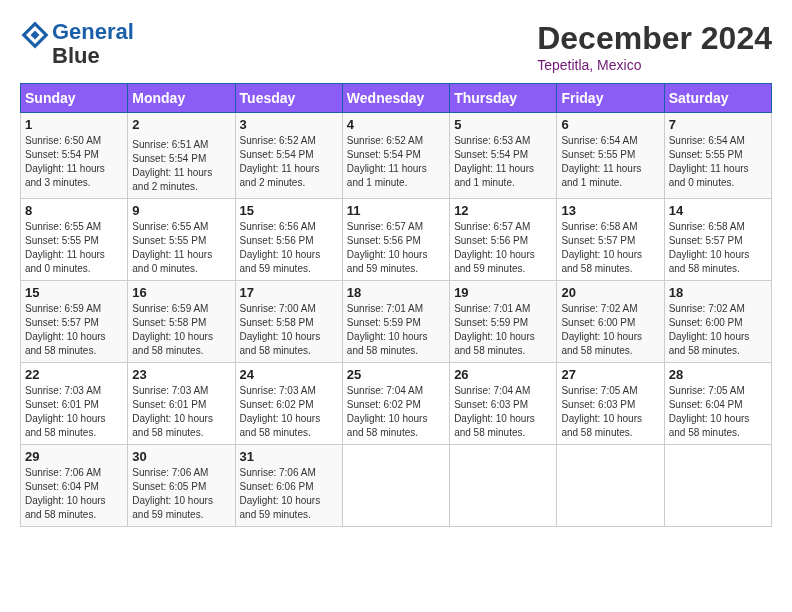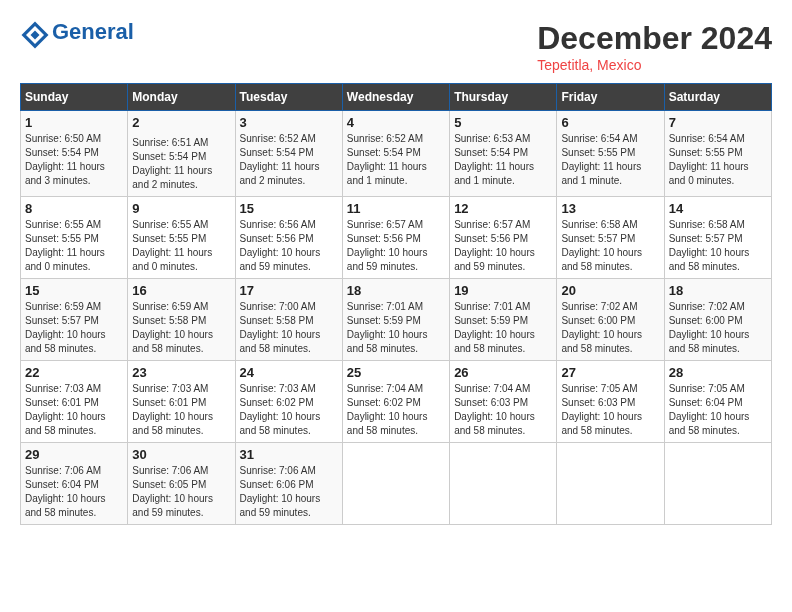--- a/index.html
+++ b/index.html
@@ -37,33 +37,33 @@
     .title-block {
       text-align: left;
     }
     .month-title {
       font-size: 32px;
       font-weight: bold;
       color: #333;
     }
     .location {
       font-size: 14px;
-      color: #ef4444;
+      color: #701a75;
     }
     table {
       width: 100%;
       border-collapse: collapse;
       font-size: 10px;
     }
     thead tr th {
-      background-color: #404040;
+      background-color: #8b5cf6;
       color: #fff;
       padding: 6px 4px;
       text-align: left;
-      font-size: 12px;
+      font-size: 14px;
       font-weight: bold;
       border: 1px solid #1a5fa8;
     }
     tbody tr td {
       border: 1px solid #ccc;
       padding: 4px 4px;
       vertical-align: top;
       width: calc(100% / 7);
       min-height: 70px;
       height: 80px;
@@ -95,20 +95,21 @@
 
 <div class="header">
   <div class="logo">
     <svg class="logo-icon" viewBox="0 0 40 40">
       <polygon points="20,2 38,20 20,38 2,20" fill="#1a5fa8"></polygon>
       <polygon points="20,8 32,20 20,32 8,20" fill="#fff"></polygon>
       <polygon points="20,14 26,20 20,26 14,20" fill="#1a5fa8"></polygon>
     </svg>
     <div class="logo-text">
       <div><span>General</span></div>
+      <div>Blue</div>
     </div>
   </div>
   <div class="title-block">
     <div class="month-title">December 2024</div>
     <div class="location">Tepetitla, Mexico</div>
   </div>
 </div>
 
 <table>
   <thead>

